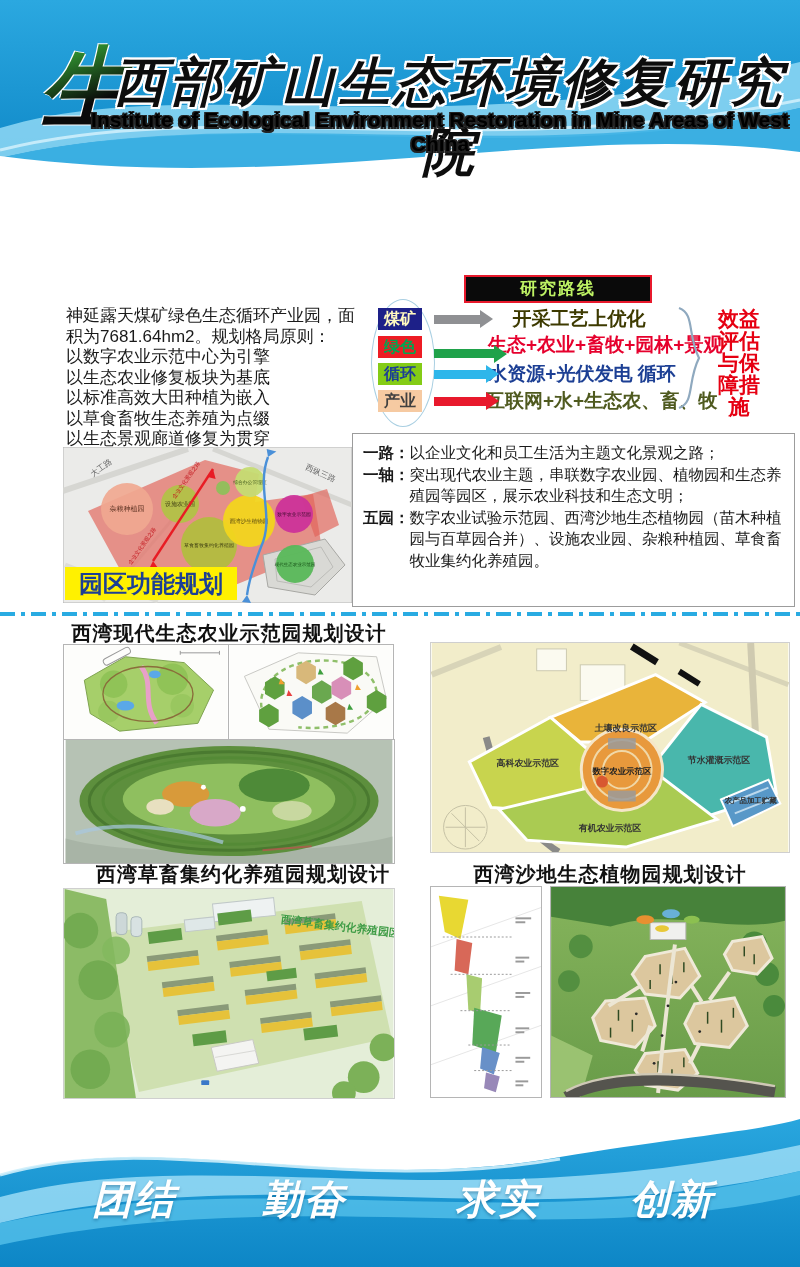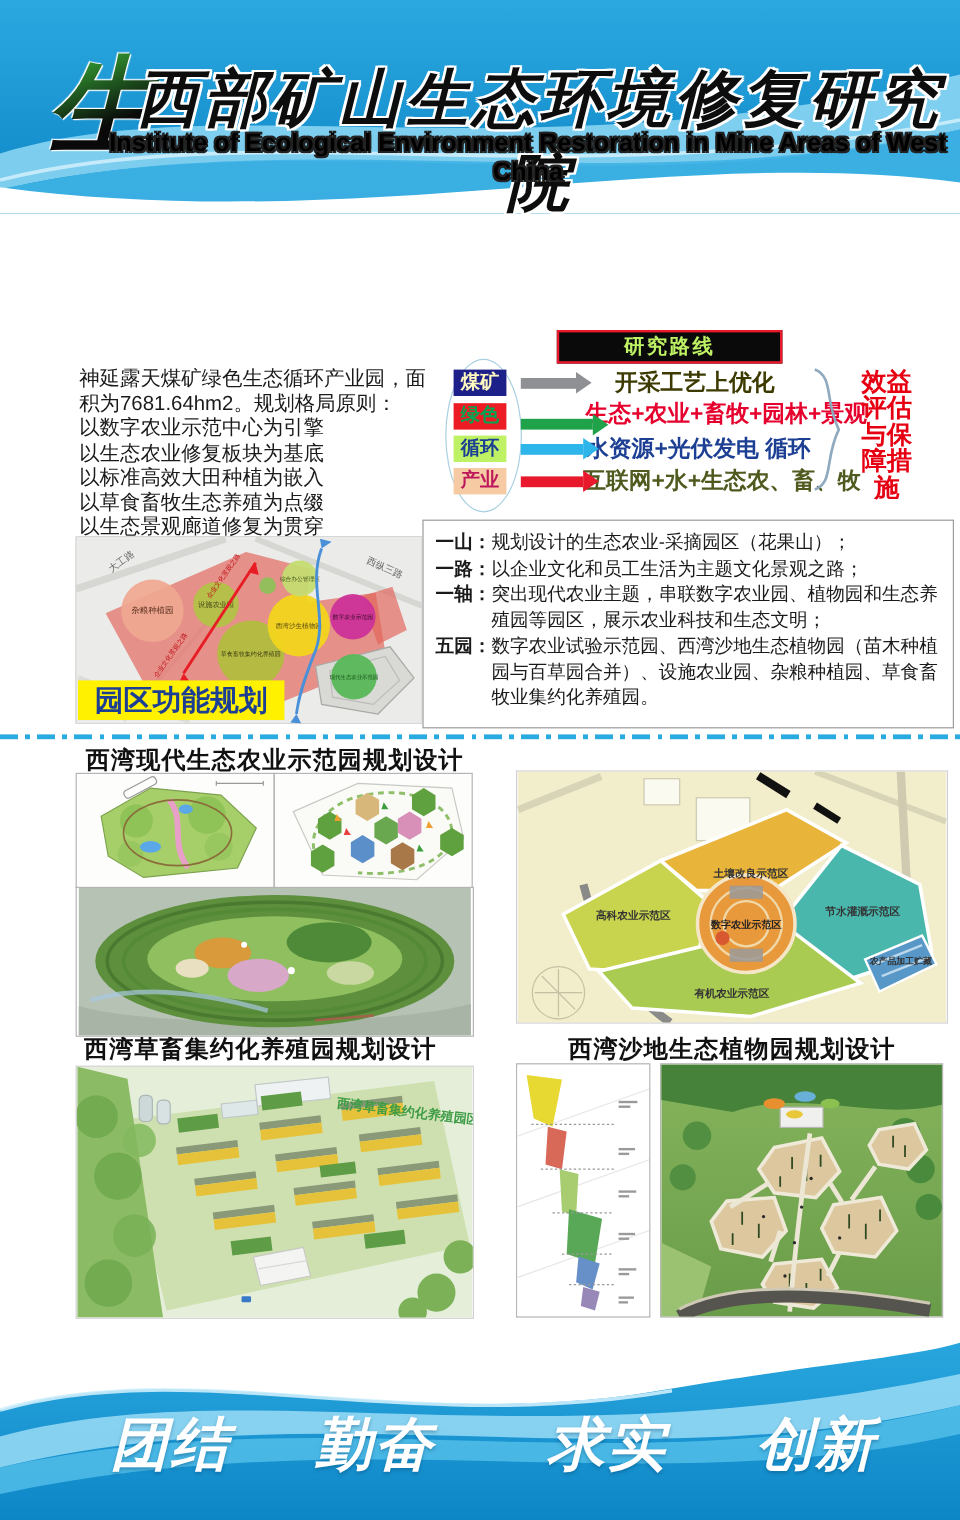--- a/index.html
+++ b/index.html
@@ -32,22 +32,22 @@
     color:#bef264;font-size:17px;font-weight:bold;text-align:center;line-height:24px;letter-spacing:2px;}
   #rr-ellipse{left:371px;top:299px;width:62px;height:126px;border:1.5px solid #a9cfe2;border-radius:50%;}
   .rr-row{position:absolute;left:378px;width:300px;height:24px;display:flex;align-items:center;}
   .rr-tag{width:44px;height:22px;font-size:16px;font-weight:bold;text-align:center;line-height:22px;flex:0 0 auto;}
   .rr-arrow{position:relative;height:9px;margin-left:12px;flex:0 0 auto;}
   .rr-arrow::after{content:"";position:absolute;right:-13px;top:-4.5px;border-left:13px solid;border-top:9px solid transparent;border-bottom:9px solid transparent;}
   .rr-text{flex:1;text-align:center;font-size:19px;font-weight:bold;white-space:nowrap;}
   #rr1{top:307px;} #rr2{top:334px;align-items:flex-end;} #rr3{top:362px;} #rr4{top:389px;}
   #rr1 .rr-tag{background:#1d2088;color:#fff9c0;}
   #rr2 .rr-tag{background:#ed1c24;color:#00a651;}
-  #rr3 .rr-tag{background:#bef264;color:#1c3f94;}
-  #rr4 .rr-tag{background:#f6caa2;color:#be185d;}
+  #rr3 .rr-tag{background:#84cc16;color:#1c3f94;}
+  #rr4 .rr-tag{background:#f6caa2;color:#404040;}
   #rr1 .rr-arrow{width:46px;background:#8f9093;} #rr1 .rr-arrow::after{border-left-color:#8f9093;}
   #rr2 .rr-arrow{width:60px;background:#1fa24a;} #rr2 .rr-arrow::after{border-left-color:#1fa24a;}
   #rr3 .rr-arrow{width:52px;background:#2eb6ea;} #rr3 .rr-arrow::after{border-left-color:#2eb6ea;}
   #rr4 .rr-arrow{width:52px;background:#e8192c;} #rr4 .rr-arrow::after{border-left-color:#e8192c;}
   #rr1 .rr-text{color:#3d3a00;} #rr2 .rr-text{color:#e6002d;margin-left:-6px;}
   #rr3 .rr-text{color:#1c3f94;} #rr4 .rr-text{color:#4f5a1f;}
   #rr-bracket{left:676px;top:306px;}
   #rr-benefit{left:706px;top:308px;width:66px;text-align:center;font-size:21px;font-weight:bold;color:#e60012;line-height:22px;}
   #rr-benefit span{display:block;}
 
@@ -61,34 +61,34 @@
   
   #map-panel{left:63px;top:447px;width:289px;height:156px;}
 
   
   #divider{left:0;top:612px;width:800px;height:4px;
     background:repeating-linear-gradient(90deg,#29abe2 0 15px,transparent 15px 21px,#29abe2 21px 25px,transparent 25px 31px);}
 
   
   .sec-h{position:absolute;font-size:20px;font-weight:bold;color:#111;text-align:center;letter-spacing:1px;}
   #sech1{left:63px;top:620px;width:332px;} #sech2{left:430px;top:620px;width:360px;}
-  #sech3{left:51px;top:861px;width:332px;} #sech4{left:430px;top:861px;width:360px;}
+  #sech3{left:77px;top:861px;width:332px;} #sech4{left:430px;top:861px;width:360px;}
 
   
   .panel{position:absolute;background:#fff;}
   #panel-eco{left:63px;top:644px;width:332px;height:220px;}
   #panel-eco .row{display:flex;}
   .thumb{border:1px solid #b5b5b5;box-sizing:border-box;}
   #panel-digital{left:430px;top:642px;width:360px;height:211px;border:1px solid #cfcfcf;box-sizing:border-box;}
   #panel-farm{left:63px;top:888px;width:332px;height:211px;border:1px solid #cfcfcf;box-sizing:border-box;}
   #panel-garden{left:430px;top:886px;width:360px;height:212px;display:flex;gap:8px;}
 
   
   #footer-band{left:0;top:1105px;width:800px;height:162px;}
-  .motto{position:absolute;top:1172px;color:#fff;font-size:48px;font-weight:bold;font-style:italic;letter-spacing:2px;
+  .motto{position:absolute;top:1172px;color:#fff;font-size:40px;font-weight:bold;font-style:italic;letter-spacing:2px;
     text-shadow:0 2px 3px rgba(0,60,100,.35);}
   #motto1{left:92px;} #motto2{left:262px;} #motto3{left:456px;} #motto4{left:630px;}
 </style>
 </head>
 <body>
 
 <div id="poster">
 
   <svg id="header-band" class="abs" viewBox="0 0 800 178" width="800" height="178">
     <defs>
@@ -148,24 +148,20 @@
   </svg>
   <div id="rr-benefit" class="abs">
     <span>效益</span>
     <span>评估</span>
     <span>与保</span>
     <span>障措</span>
     <span>施</span>
   </div>
 
   <div id="axes-box" class="abs">
-    <div class="axes-item">
-      <span class="axes-key">一山：</span>
-        <span class="axes-text">规划设计的生态农业-采摘园区（花果山）；</span>
-    </div>
     <div class="axes-item">
       <span class="axes-key">一路：</span>
         <span class="axes-text">以企业文化和员工生活为主题文化景观之路；</span>
     </div>
     <div class="axes-item">
       <span class="axes-key">一轴：</span>
         <span class="axes-text">突出现代农业主题，串联数字农业园、植物园和生态养殖园等园区，展示农业科技和生态文明；</span>
     </div>
     <div class="axes-item">
       <span class="axes-key">五园：</span>

